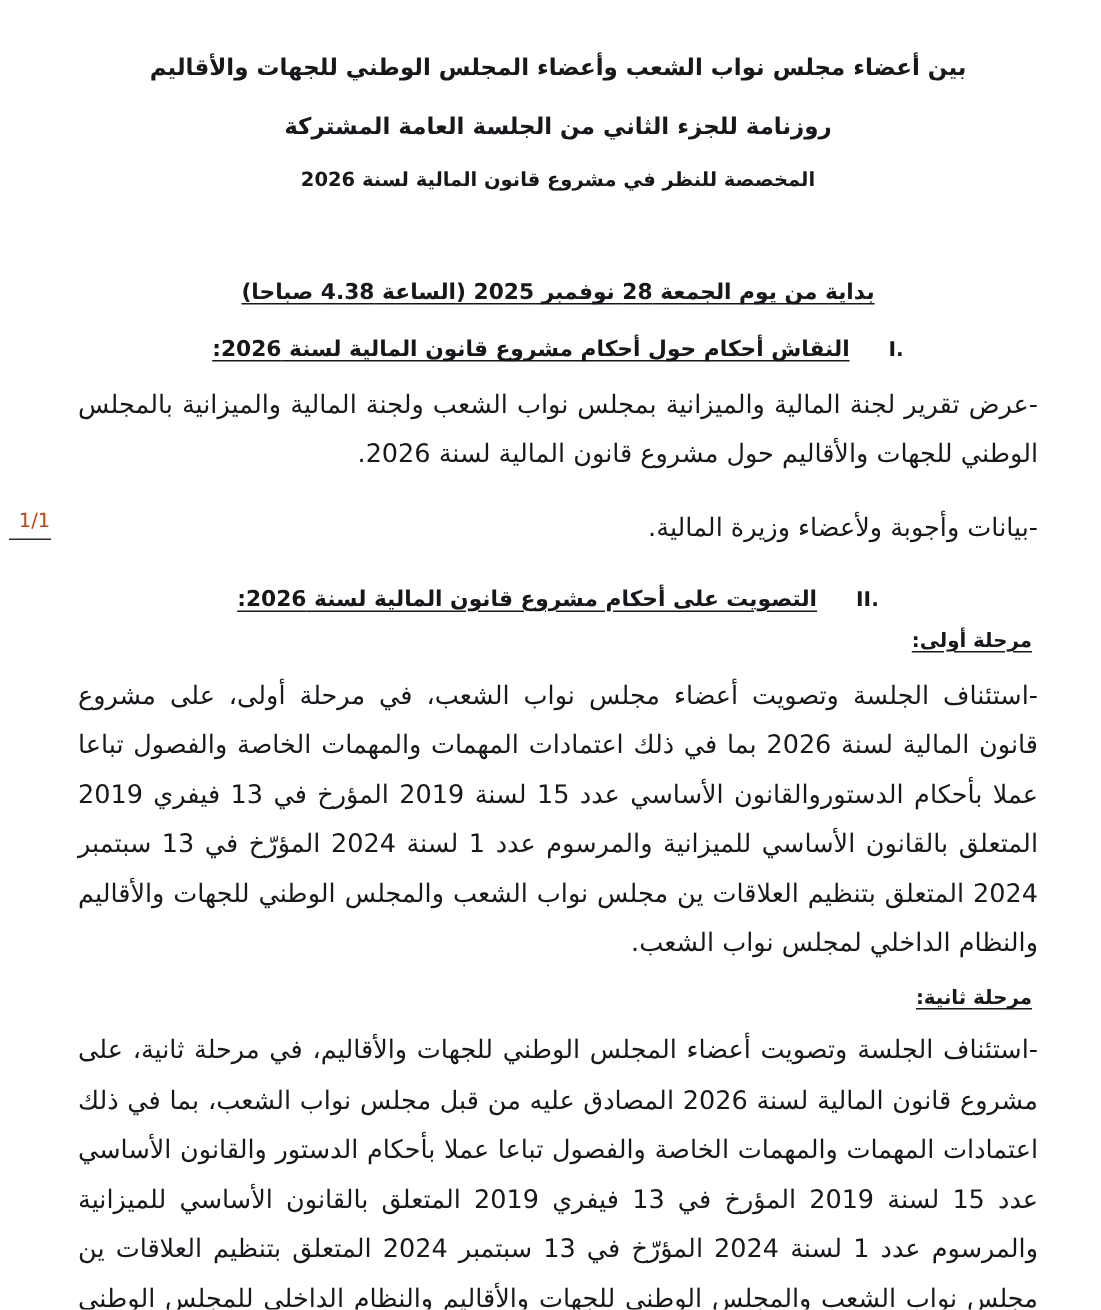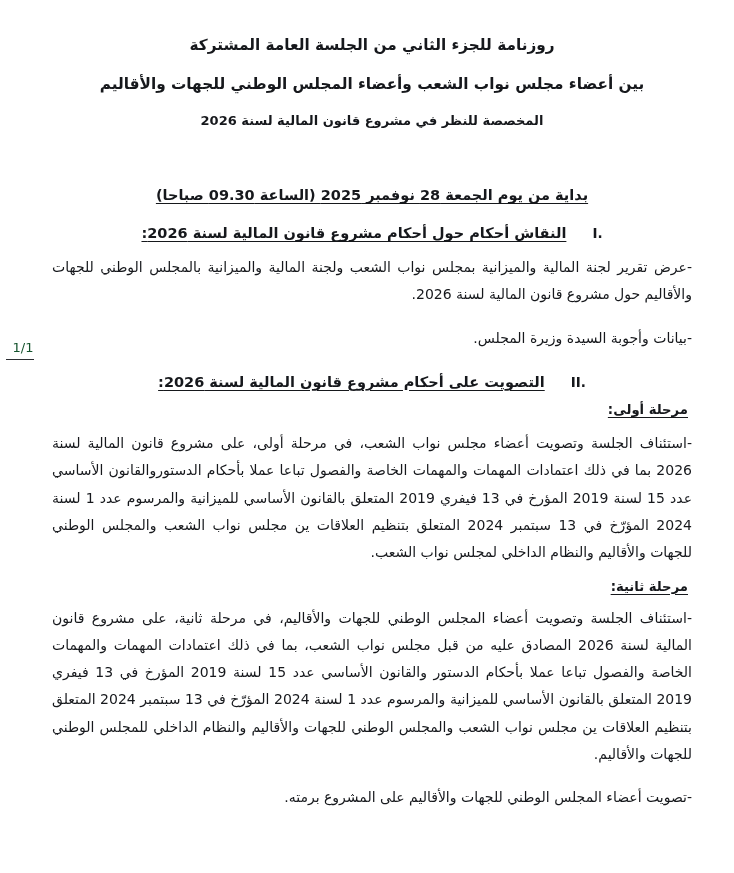--- a/index.html
+++ b/index.html
@@ -22,21 +22,21 @@
     box-sizing: border-box;
   }
   
   .page-marker {
     position: absolute;
     left: 6px;
     top: 340px;
     width: 34px;
     text-align: center;
     font-size: 13px;
-    color: #14532d;
+    color: #c2410c;
     direction: ltr;
   }
   .page-marker .rule {
     margin-top: 4px;
     border-bottom: 1.5px solid #2b2d31;
     width: 28px;
   }
   .content {
     position: absolute;
     top: 0;
@@ -86,21 +86,21 @@
     direction: ltr;
     font-weight: bold;
     font-size: 13.5px;
   }
   .section-title {
     text-decoration: underline;
     text-underline-offset: 3px;
   }
   .para {
     margin-top: 13px;
-    font-size: 14px;
+    font-size: 17px;
     line-height: 1.95;
     text-align: justify;
     text-align-last: right;
   }
   .stage {
     margin-top: 12px;
     font-weight: bold;
     font-size: 13.2px;
     text-decoration: underline;
     text-underline-offset: 3px;
@@ -118,34 +118,34 @@
 <div class="page">
 
   <div class="page-marker">
     <div>1/1</div>
     <div class="rule"></div>
   </div>
 
   <div class="content">
 
     <div class="title-block">
+      <span class="title-line l2">بين أعضاء مجلس نواب الشعب وأعضاء المجلس الوطني للجهات والأقاليم</span>
       <span class="title-line l1">روزنامة للجزء الثاني من الجلسة العامة المشتركة</span>
-      <span class="title-line l2">بين أعضاء مجلس نواب الشعب وأعضاء المجلس الوطني للجهات والأقاليم</span>
       <span class="title-line l3">المخصصة للنظر في مشروع قانون المالية لسنة 2026</span>
     </div>
 
-    <div class="date-line">بداية من يوم الجمعة 28 نوفمبر 2025 (الساعة 09.30 صباحا)</div>
+    <div class="date-line">بداية من يوم الجمعة 28 نوفمبر 2025 (الساعة 4.38 صباحا)</div>
 
     <div class="section">
       <div class="section-head">
         <span class="section-num">I.</span>
         <span class="section-title">النقاش أحكام حول أحكام مشروع قانون المالية لسنة 2026:</span>
       </div>
       <div class="para">-عرض تقرير لجنة المالية والميزانية بمجلس نواب الشعب ولجنة المالية والميزانية بالمجلس الوطني للجهات والأقاليم حول مشروع قانون المالية لسنة 2026.</div>
-      <div class="para single">-بيانات وأجوبة السيدة وزيرة المجلس.</div>
+      <div class="para single">-بيانات وأجوبة ولأعضاء وزيرة المالية.</div>
     </div>
 
     <div class="section">
       <div class="section-head">
         <span class="section-num">II.</span>
         <span class="section-title">التصويت على أحكام مشروع قانون المالية لسنة 2026:</span>
       </div>
 
       <div class="stage">مرحلة أولى:</div>
       <div class="para">-استئناف الجلسة وتصويت أعضاء مجلس نواب الشعب، في مرحلة أولى، على مشروع قانون المالية لسنة 2026 بما في ذلك اعتمادات المهمات والمهمات الخاصة والفصول تباعا عملا بأحكام الدستوروالقانون الأساسي عدد 15 لسنة 2019 المؤرخ في 13 فيفري 2019 المتعلق بالقانون الأساسي للميزانية والمرسوم عدد 1 لسنة 2024 المؤرّخ في 13 سبتمبر 2024 المتعلق بتنظيم العلاقات ين مجلس نواب الشعب والمجلس الوطني للجهات والأقاليم والنظام الداخلي لمجلس نواب الشعب.</div>

